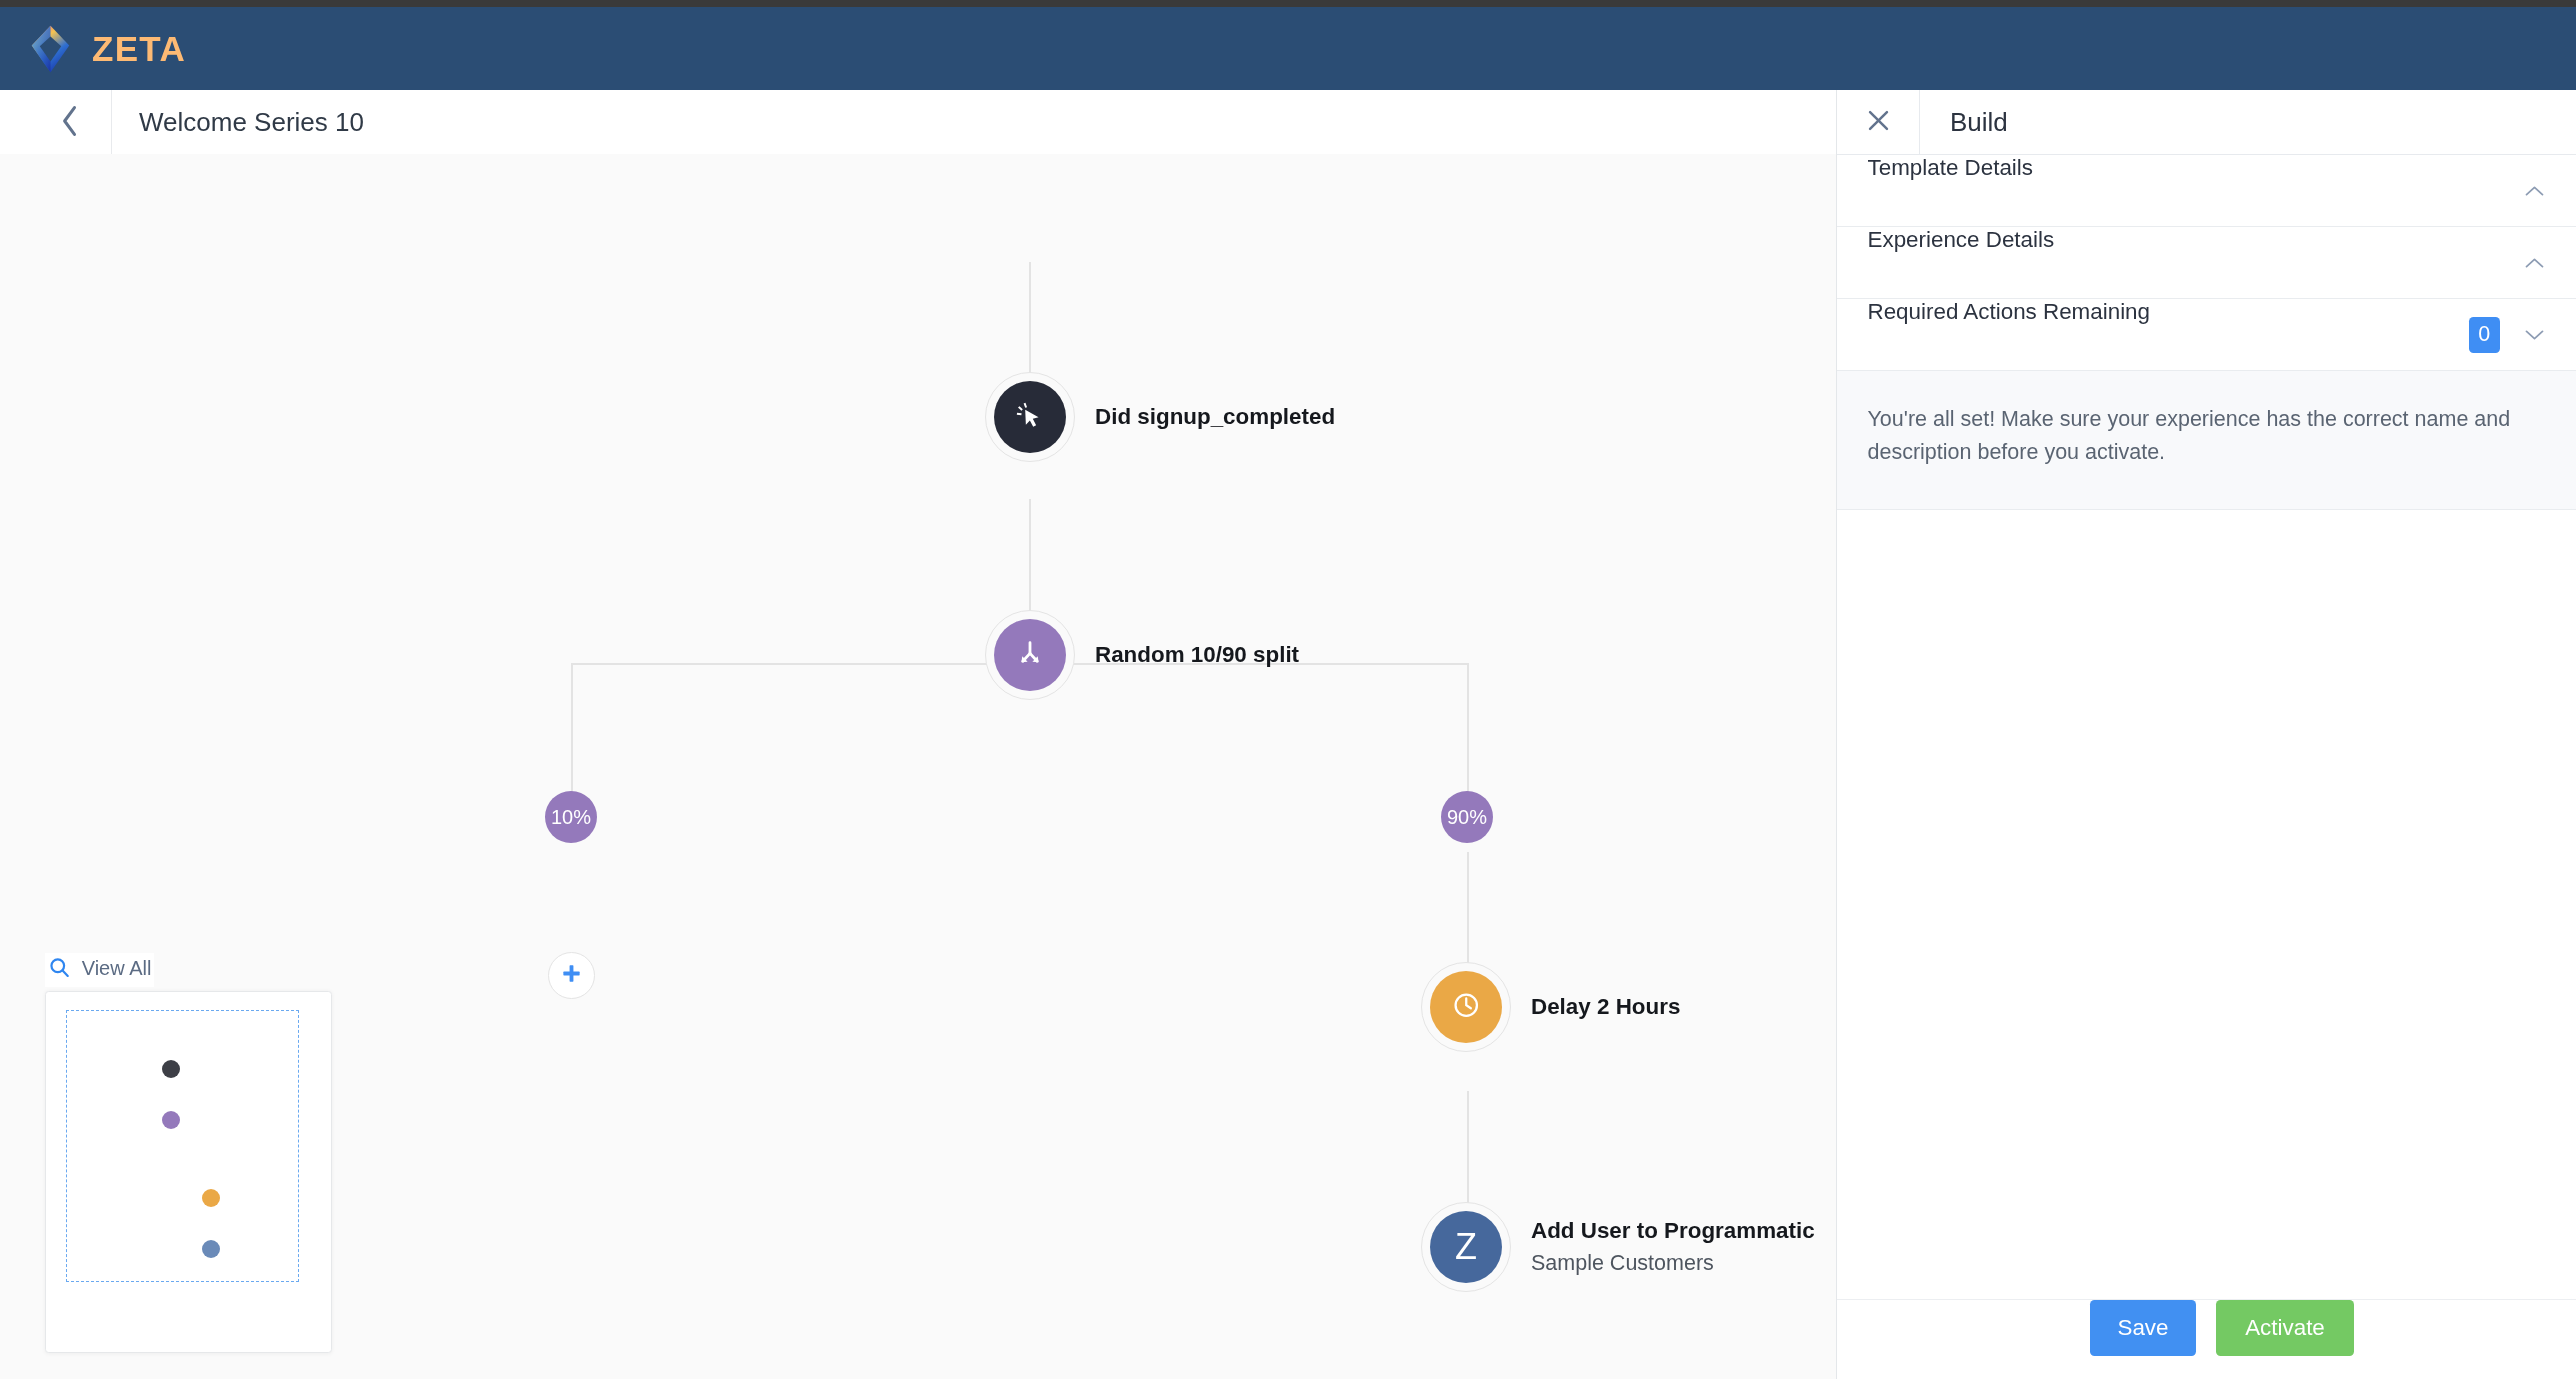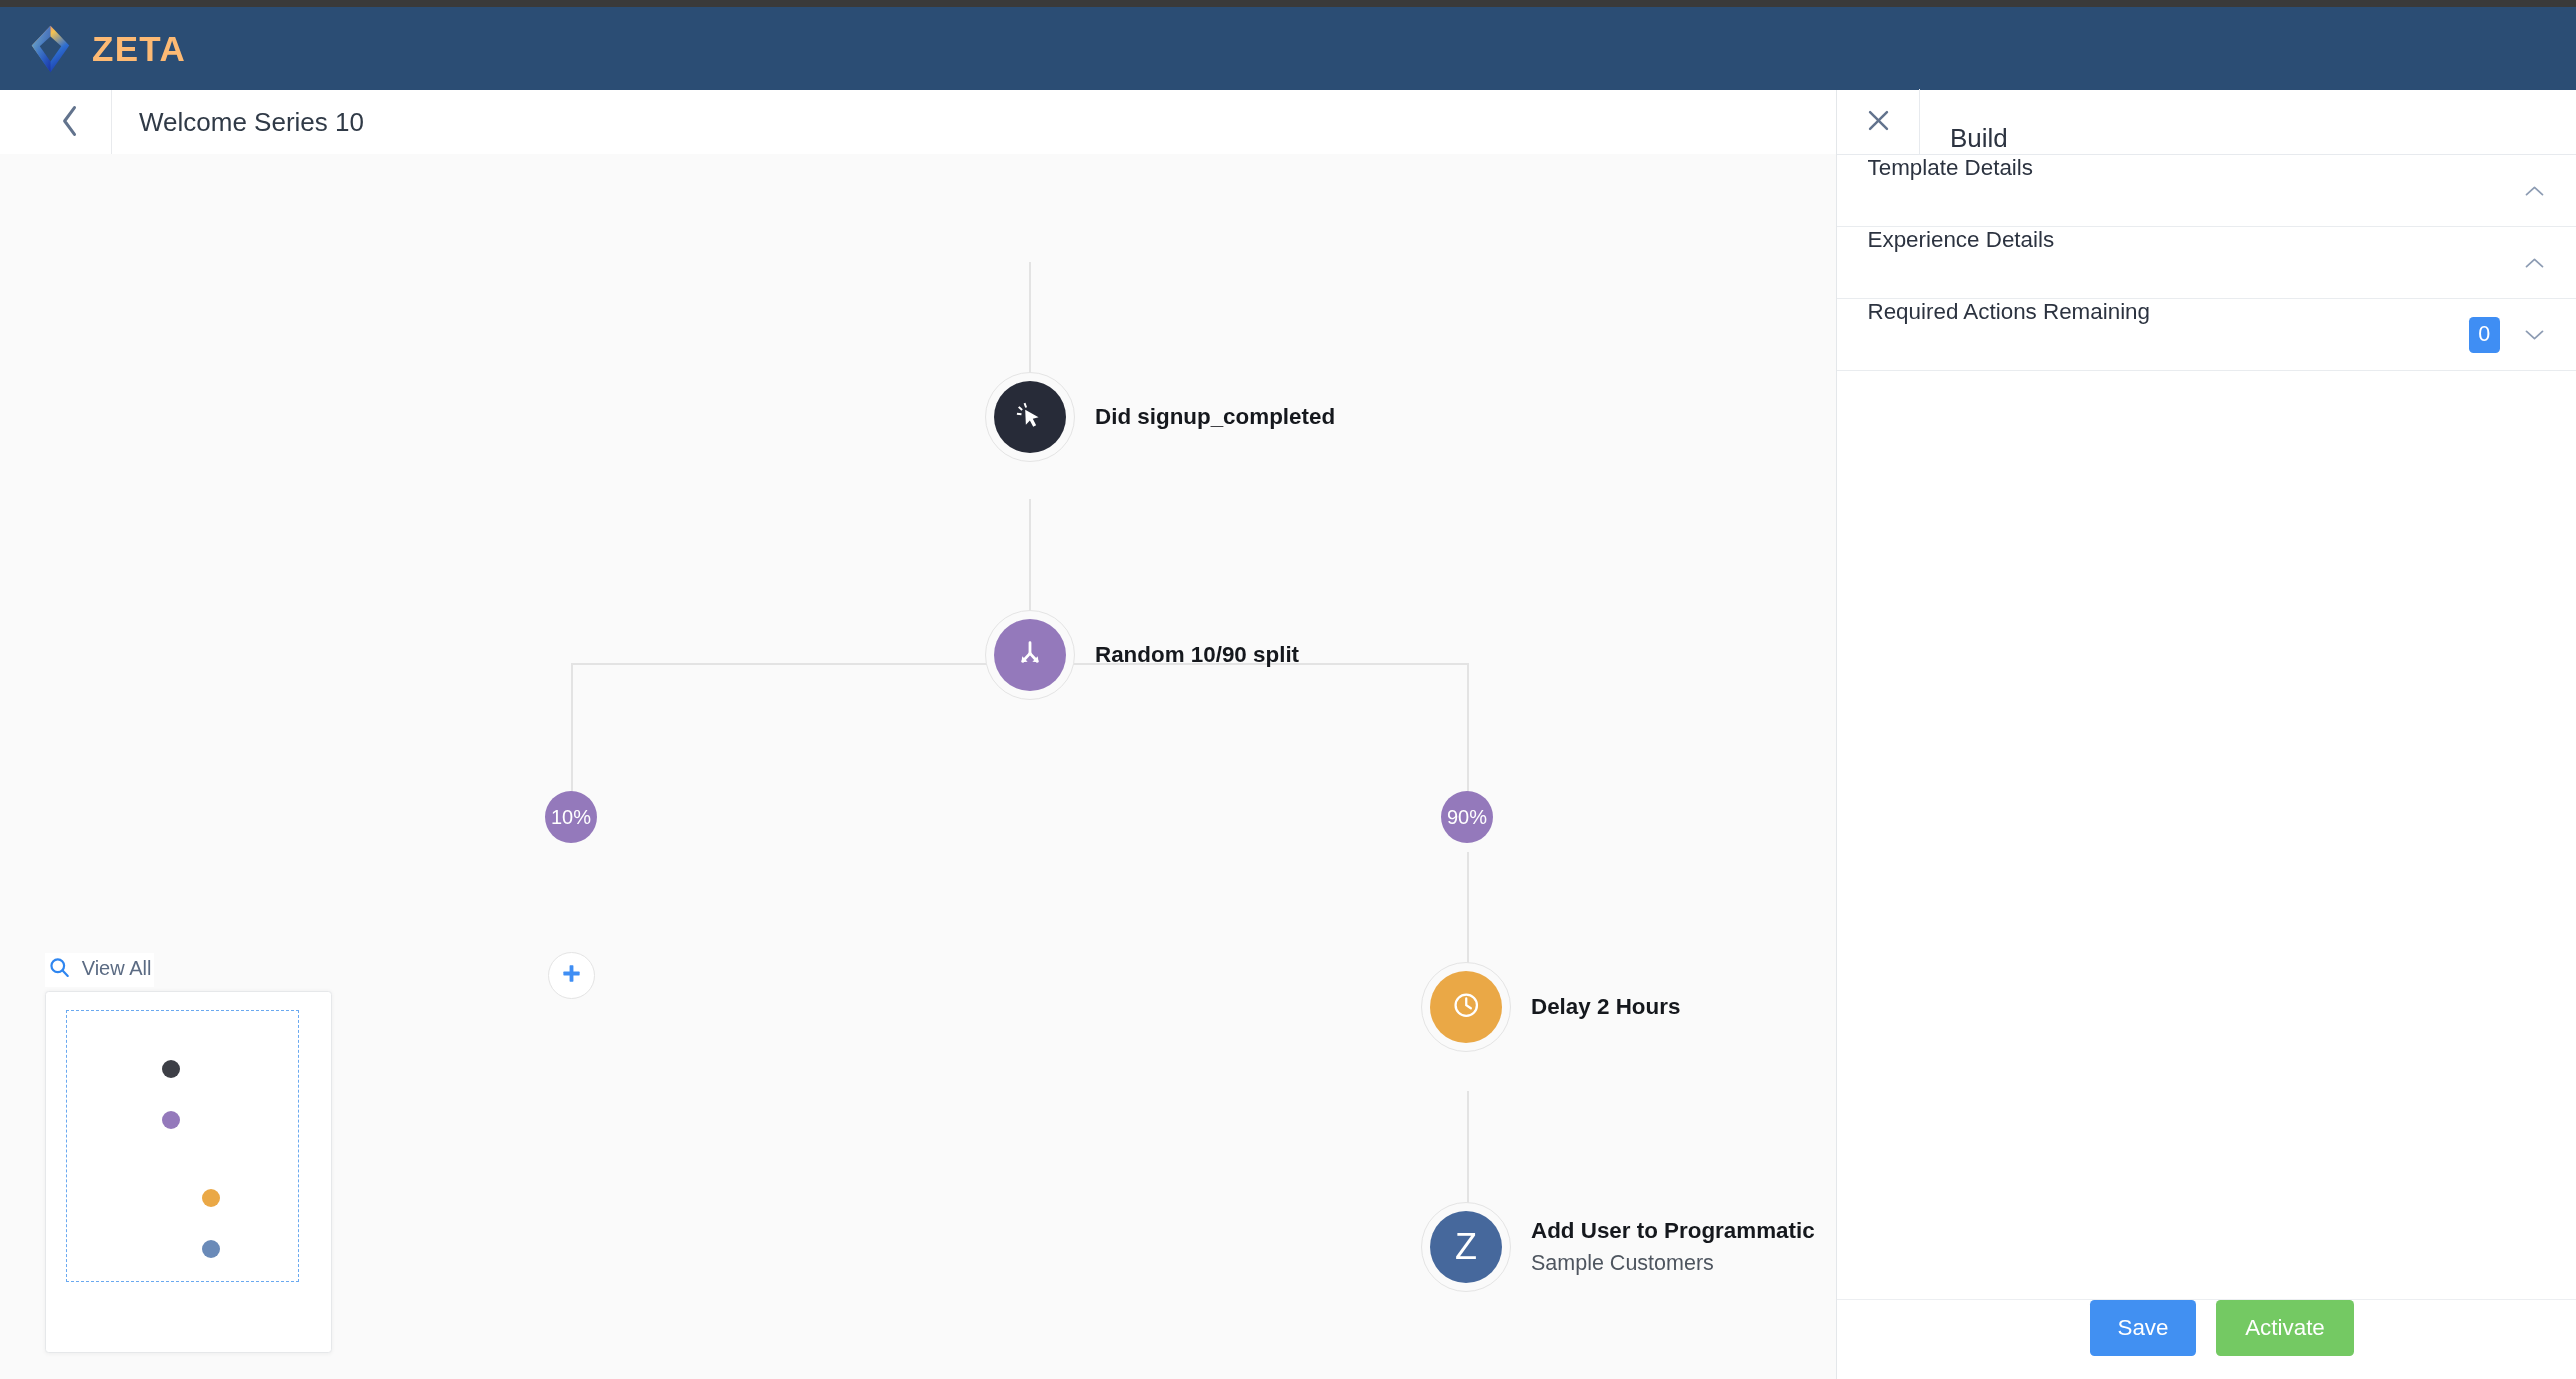--- a/index.html
+++ b/index.html
@@ -137,21 +137,21 @@
   .mm-dot { position: absolute; border-radius: 50%; }
 
   
   .panel {
     position: absolute; top: 90px; left: 1836px; width: 740px; height: 1290px;
     background: #ffffff;
     border-left: 0.9px solid #e4e7ea;
     display: flex; flex-direction: column;
   }
   .panel-head {
-    height: 65px; display: flex; align-items: flex-end;
+    height: 65px; display: flex; align-items: center;
     border-bottom: 0.9px solid #e7eaee;
     flex: 0 0 auto;
   }
   .panel-close {
     width: 83px; height: 65px;
     display: flex; align-items: center; justify-content: center;
     border-right: 0.9px solid #e7eaee; color: #62738d;
   }
   .panel-title {
     margin-left: 30px; font-size: 26px; color: #2c3340; font-weight: 400;
@@ -388,20 +388,23 @@
     <span class="acc-right">
       <span class="count-badge">0</span>
       <span class="chev">
         <svg width="23" height="16" viewBox="0 0 26 18" fill="none" stroke="#8d9cb3" stroke-width="2" stroke-linecap="round" stroke-linejoin="round">
           <polyline points="4,5 13,13 22,5"></polyline>
         </svg>
       </span>
     </span>
   </div>
 
+  <div class="acc-body">
+    <p>You're all set! Make sure your experience has the correct name and description before you activate.</p>
+  </div>
 
   <div class="panel-spacer"></div>
 
   <div class="panel-foot">
     <button class="btn btn-save">Save</button>
     <button class="btn btn-activate">Activate</button>
   </div>
 </div>
 
 

